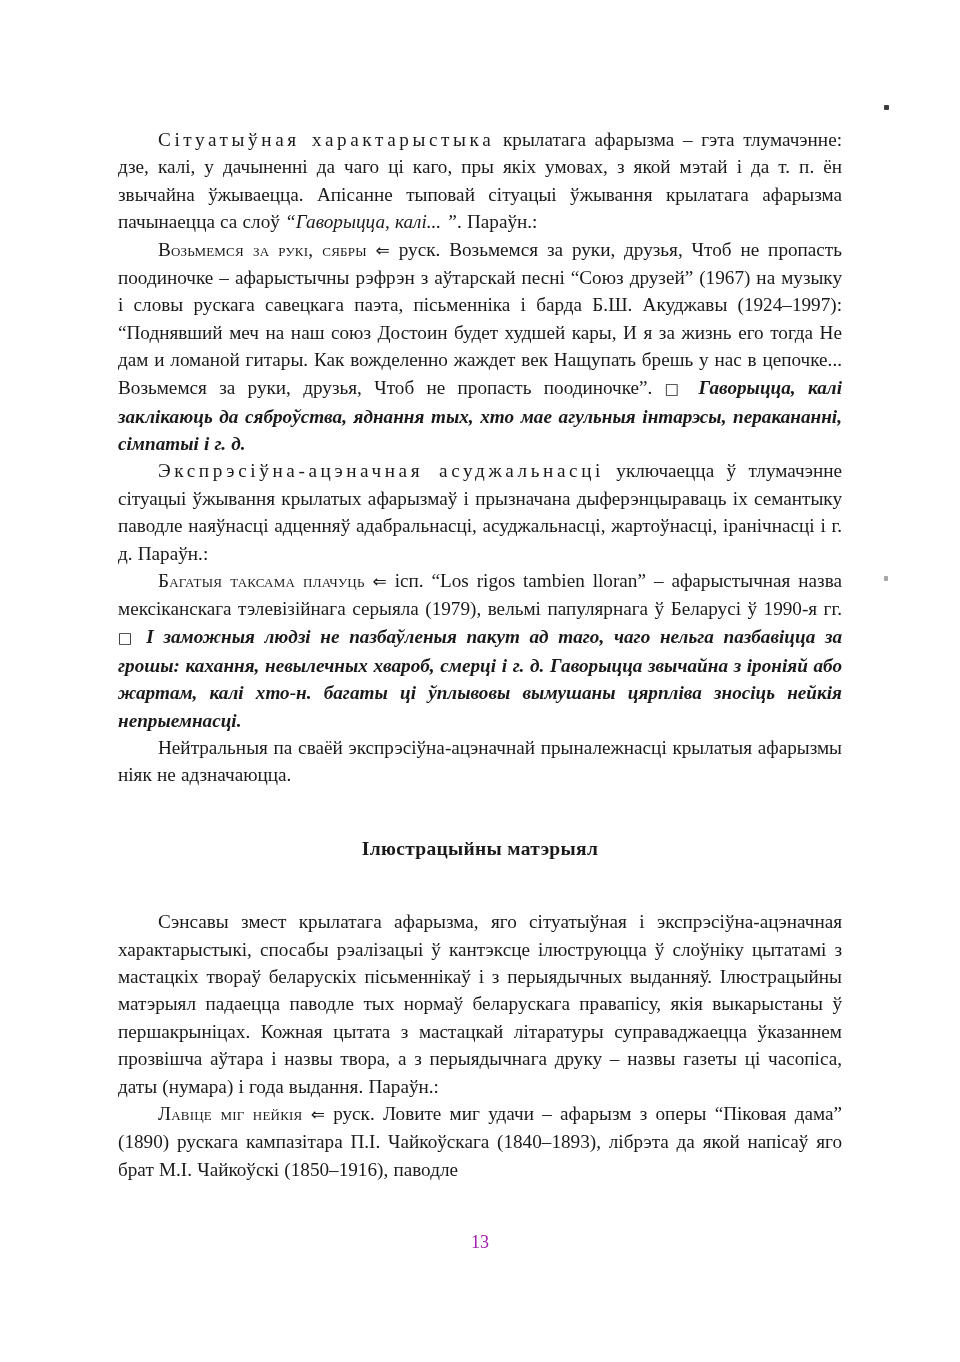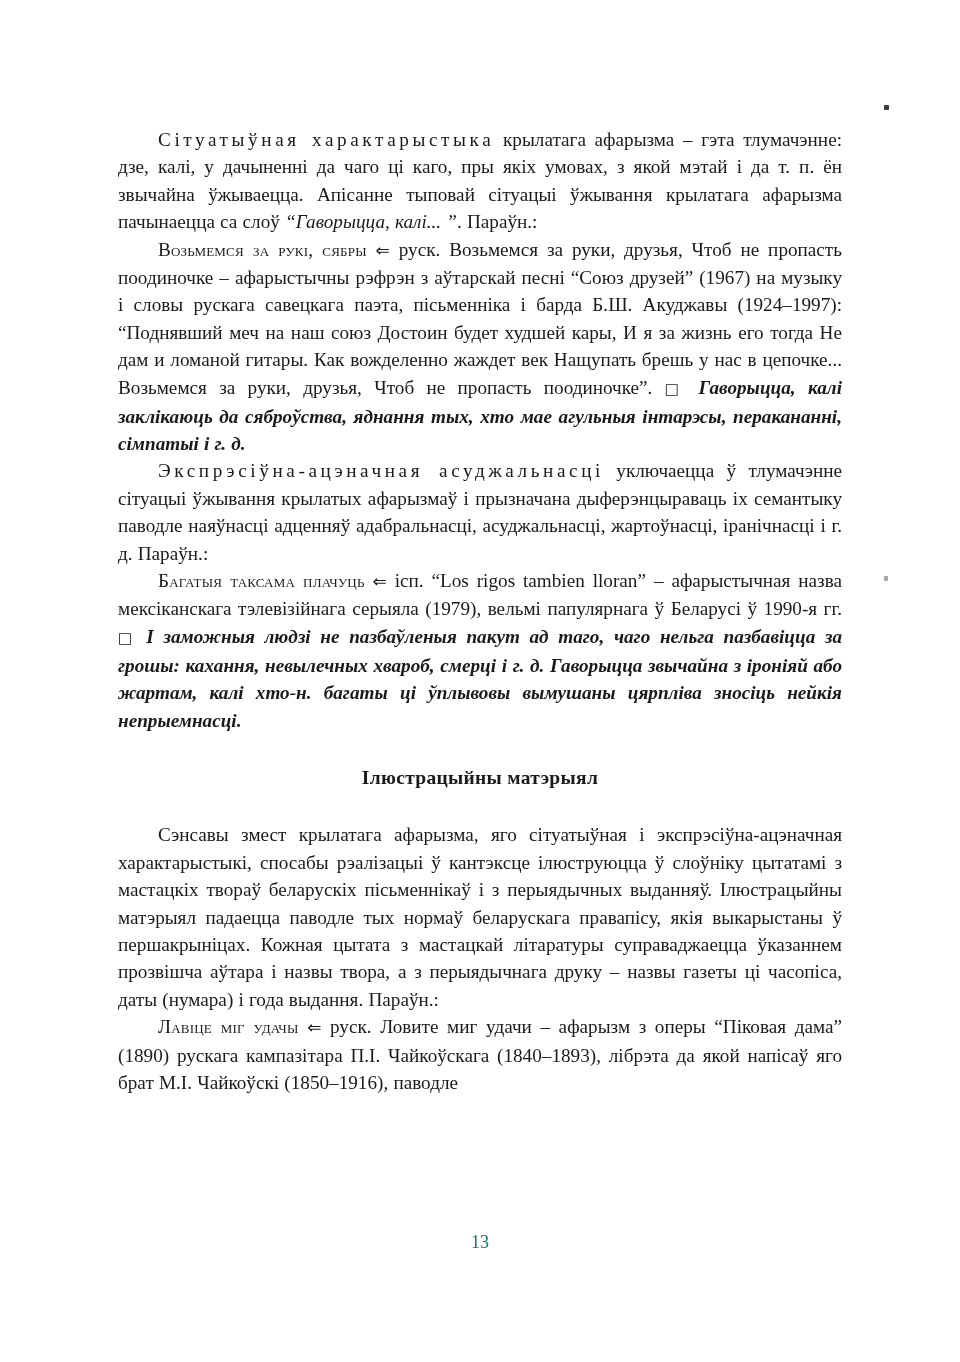--- a/index.html
+++ b/index.html
@@ -56,38 +56,38 @@
     font-family: "DejaVu Sans", sans-serif;
     font-size: 17px;
     font-weight: normal;
   }
   .sq {
     font-family: "DejaVu Sans", sans-serif;
     font-size: 15px;
     vertical-align: 0.5px;
   }
   h2.section-heading {
-    margin: 0;
+    margin: 16px;
     font-size: 19.5px;
     font-weight: bold;
     text-align: center;
     line-height: 27.4px;
     letter-spacing: 0.3px;
   }
   .gap-before-heading { height: 30px; }
   .gap-after-heading  { height: 30px; }
   .page-number {
     position: absolute;
     left: 0;
     right: 0;
     top: 1232px;
     text-align: center;
     font-size: 18px;
     font-family: "Liberation Serif", "DejaVu Serif", serif;
-    color: #0f766e;
+    color: #a21caf;
   }
   .speck {
     position: absolute;
     background: #2b2b2b;
     border-radius: 1px;
   }
   .speck.s1 { left: 884px; top: 105px; width: 5px; height: 5px; opacity: 0.92; }
   .speck.s2 { left: 884px; top: 576px; width: 4px; height: 5px; opacity: 0.42; }
 </style>
 </head>
@@ -101,26 +101,27 @@
   <div id="content">
 
     <p class="para indent"><span class="spaced">Сітуатыўная характарыстыка</span><span> крылатага афарызма – гэта тлумачэнне: дзе, калі, у дачыненні да чаго ці каго, пры якіх умовах, з якой мэтай і да т. п. ён звычайна ўжываецца. Апісанне тыповай сітуацыі ўжывання крылатага афарызма пачынаецца са слоў </span><span class="it">“Гаворыцца, калі... ”</span><span>. Параўн.:</span></p>
 
     <p class="para indent"><span class="bold-sc">Возьмемся за рукі, сябры</span><span>&nbsp;</span><span class="arrow">⇐</span><span> руск. </span><span>Возьмемся за руки, друзья, Чтоб не пропасть поодиночке – афарыстычны рэфрэн з аўтарскай песні “Союз друзей” (1967) на музыку і словы рускага савецкага паэта, пісьменніка і барда Б.Ш. Акуджавы (1924–1997): “Поднявший меч на наш союз Достоин будет худшей кары, И я за жизнь его тогда Не дам и ломаной гитары. Как вожделенно жаждет век Нащупать брешь у нас в цепочке... Возьмемся за руки, друзья, Чтоб не пропасть поодиночке”. </span><span class="sq">□</span><span> </span><span class="bi">Гаворыцца, калі заклікаюць да сяброўства, яднання тых, хто мае агульныя інтарэсы, перакананні, сімпатыі і г. д.</span></p>
 
     <p class="para indent"><span class="spaced">Экспрэсіўна-ацэначная асуджальнасці</span><span> уключаецца ў тлумачэнне сітуацыі ўжывання крылатых афарызмаў і прызначана дыферэнцыраваць іх семантыку паводле наяўнасці адценняў адабральнасці, асуджальнасці, жартоўнасці, іранічнасці і г. д. Параўн.:</span></p>
 
     <p class="para indent"><span class="bold-sc">Багатыя таксама плачуць</span><span>&nbsp;</span><span class="arrow">⇐</span><span> ісп. </span><span>“Los rigos tambien lloran” – афарыстычная назва мексіканскага тэлевізійнага серыяла (1979), вельмі папулярнага ў Беларусі ў 1990-я гг. </span><span class="sq">□</span><span> </span><span class="bi">І заможныя людзі не пазбаўленыя пакут ад таго, чаго нельга пазбавіцца за грошы: кахання, невылечных хвароб, смерці і г. д. Гаворыцца звычайна з іроніяй або жартам, калі хто-н. багаты ці ўплывовы вымушаны цярпліва зносіць нейкія непрыемнасці.</span></p>
 
+    <p class="para indent">Нейтральныя па сваёй экспрэсіўна-ацэначнай прыналежнасці крылатыя афарызмы ніяк не адзначаюцца.</p>
 
     <div class="gap-before-heading"></div>
     <h2 class="section-heading">Ілюстрацыйны матэрыял</h2>
     <div class="gap-after-heading"></div>
 
     <p class="para indent">Сэнсавы змест крылатага афарызма, яго сітуатыўная і экспрэсіўна-ацэначная характарыстыкі, спосабы рэалізацыі ў кантэксце ілюструюцца ў слоўніку цытатамі з мастацкіх твораў беларускіх пісьменнікаў і з перыядычных выданняў. Ілюстрацыйны матэрыял падаецца паводле тых нормаў беларускага правапісу, якія выкарыстаны ў першакрыніцах. Кожная цытата з мастацкай літаратуры суправаджаецца ўказаннем прозвішча аўтара і назвы твора, а з перыядычнага друку – назвы газеты ці часопіса, даты (нумара) і года выдання. Параўн.:</p>
 
-    <p class="para indent"><span class="bold-sc">Лавіце міг удачы</span><span>&nbsp;</span><span class="arrow">⇐</span><span> руск. </span><span>Ловите миг удачи – афарызм з оперы “Піковая дама” (1890) рускага кампазітара П.І. Чайкоўскага (1840–1893), лібрэта да якой напісаў яго брат М.І. Чайкоўскі (1850–1916), паводле</span></p>
+    <p class="para indent"><span class="bold-sc">Лавіце міг нейкія</span><span>&nbsp;</span><span class="arrow">⇐</span><span> руск. </span><span>Ловите миг удачи – афарызм з оперы “Піковая дама” (1890) рускага кампазітара П.І. Чайкоўскага (1840–1893), лібрэта да якой напісаў яго брат М.І. Чайкоўскі (1850–1916), паводле</span></p>
 
   </div>
 
   <div class="page-number">13</div>
 
 </div>
 
 </body></html>

